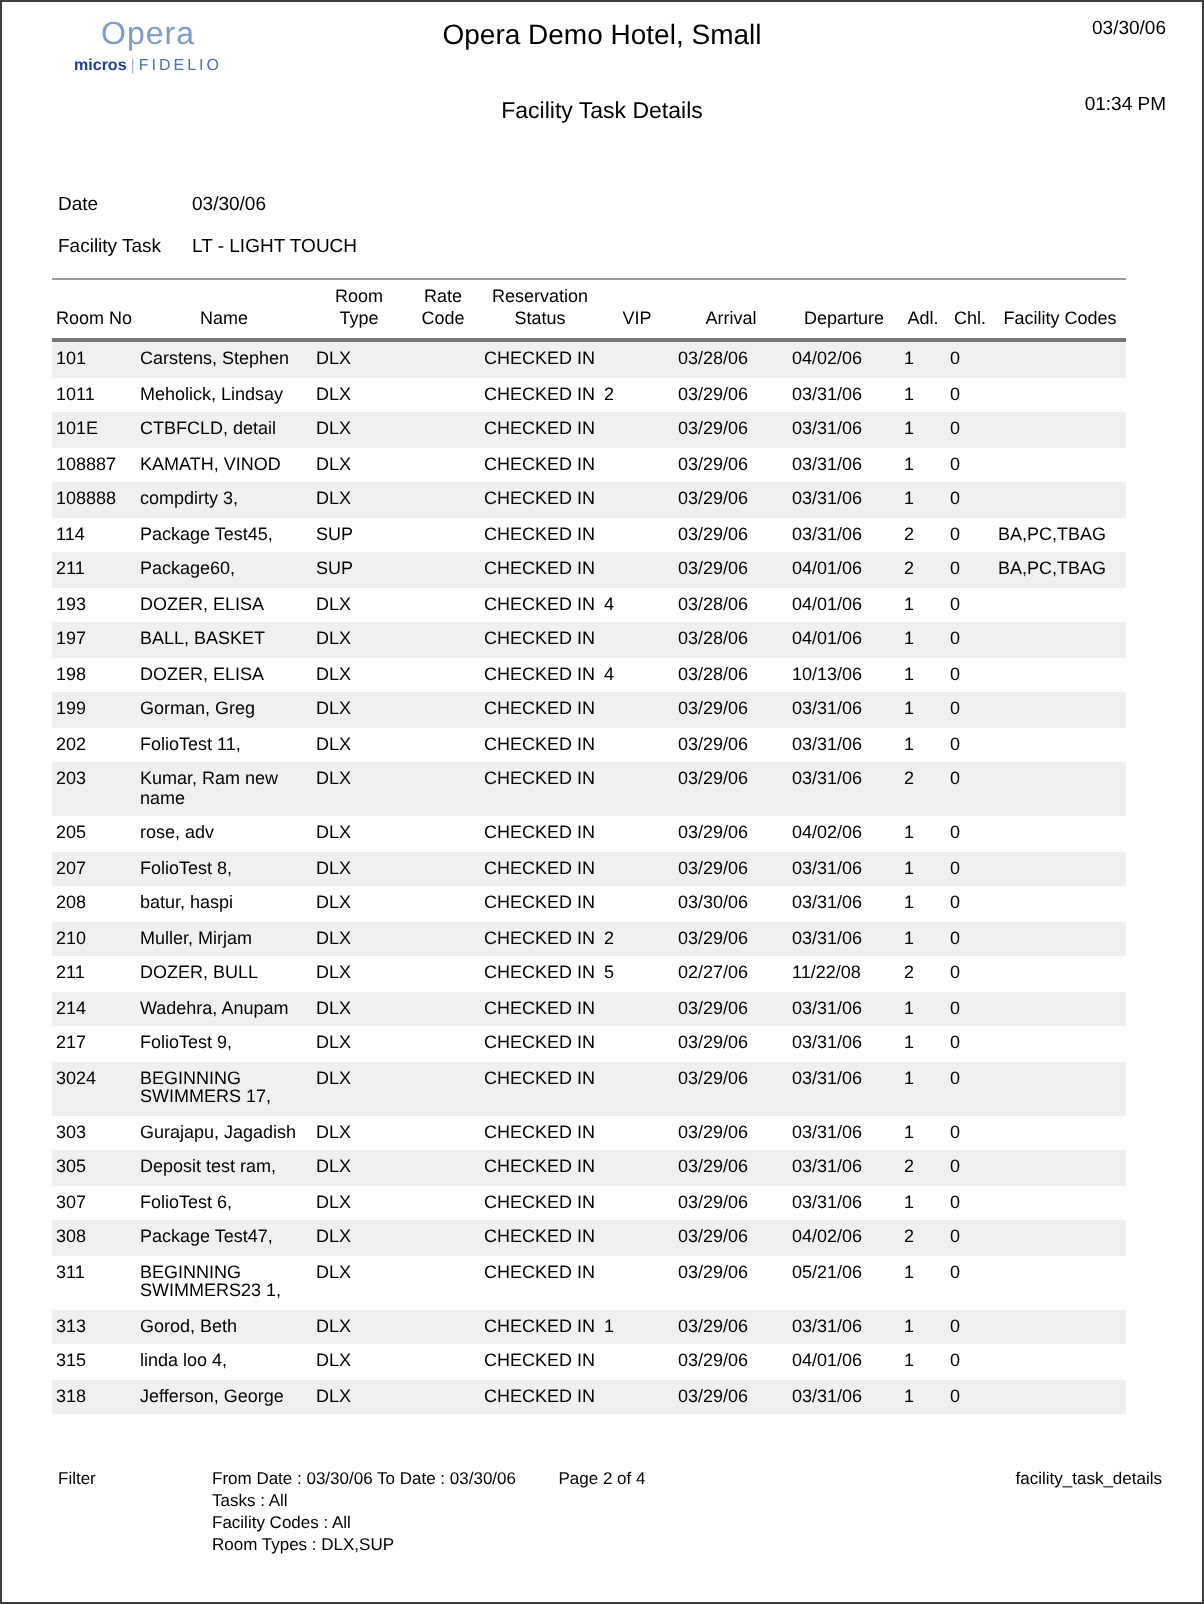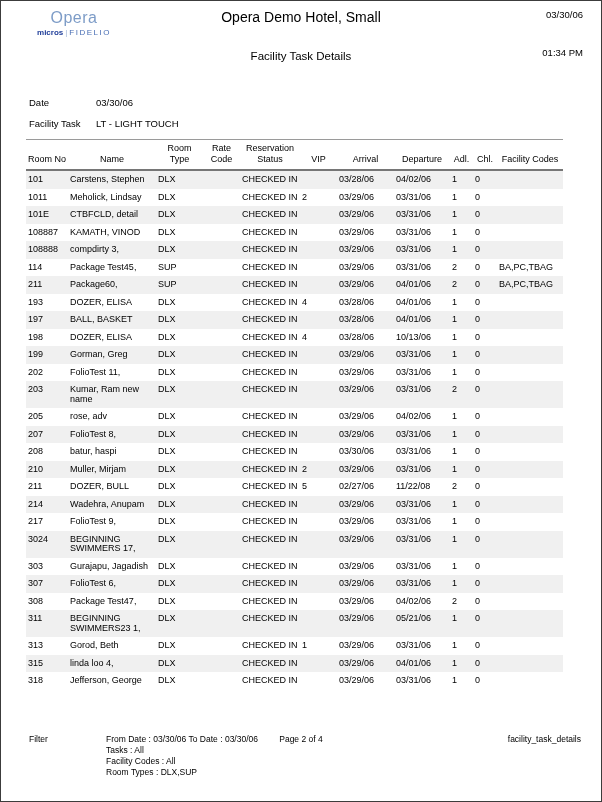--- a/index.html
+++ b/index.html
@@ -432,20 +432,33 @@
           <td></td>
           <td>CHECKED IN</td>
           <td></td>
           <td>03/29/06</td>
           <td>03/31/06</td>
           <td>1</td>
           <td>0</td>
           <td></td>
         </tr>
         <tr>
+          <td>305</td>
+          <td>Deposit test ram,</td>
+          <td>DLX</td>
+          <td></td>
+          <td>CHECKED IN</td>
+          <td></td>
+          <td>03/29/06</td>
+          <td>03/31/06</td>
+          <td>2</td>
+          <td>0</td>
+          <td></td>
+        </tr>
+        <tr>
           <td>307</td>
           <td>FolioTest 6,</td>
           <td>DLX</td>
           <td></td>
           <td>CHECKED IN</td>
           <td></td>
           <td>03/29/06</td>
           <td>03/31/06</td>
           <td>1</td>
           <td>0</td>

